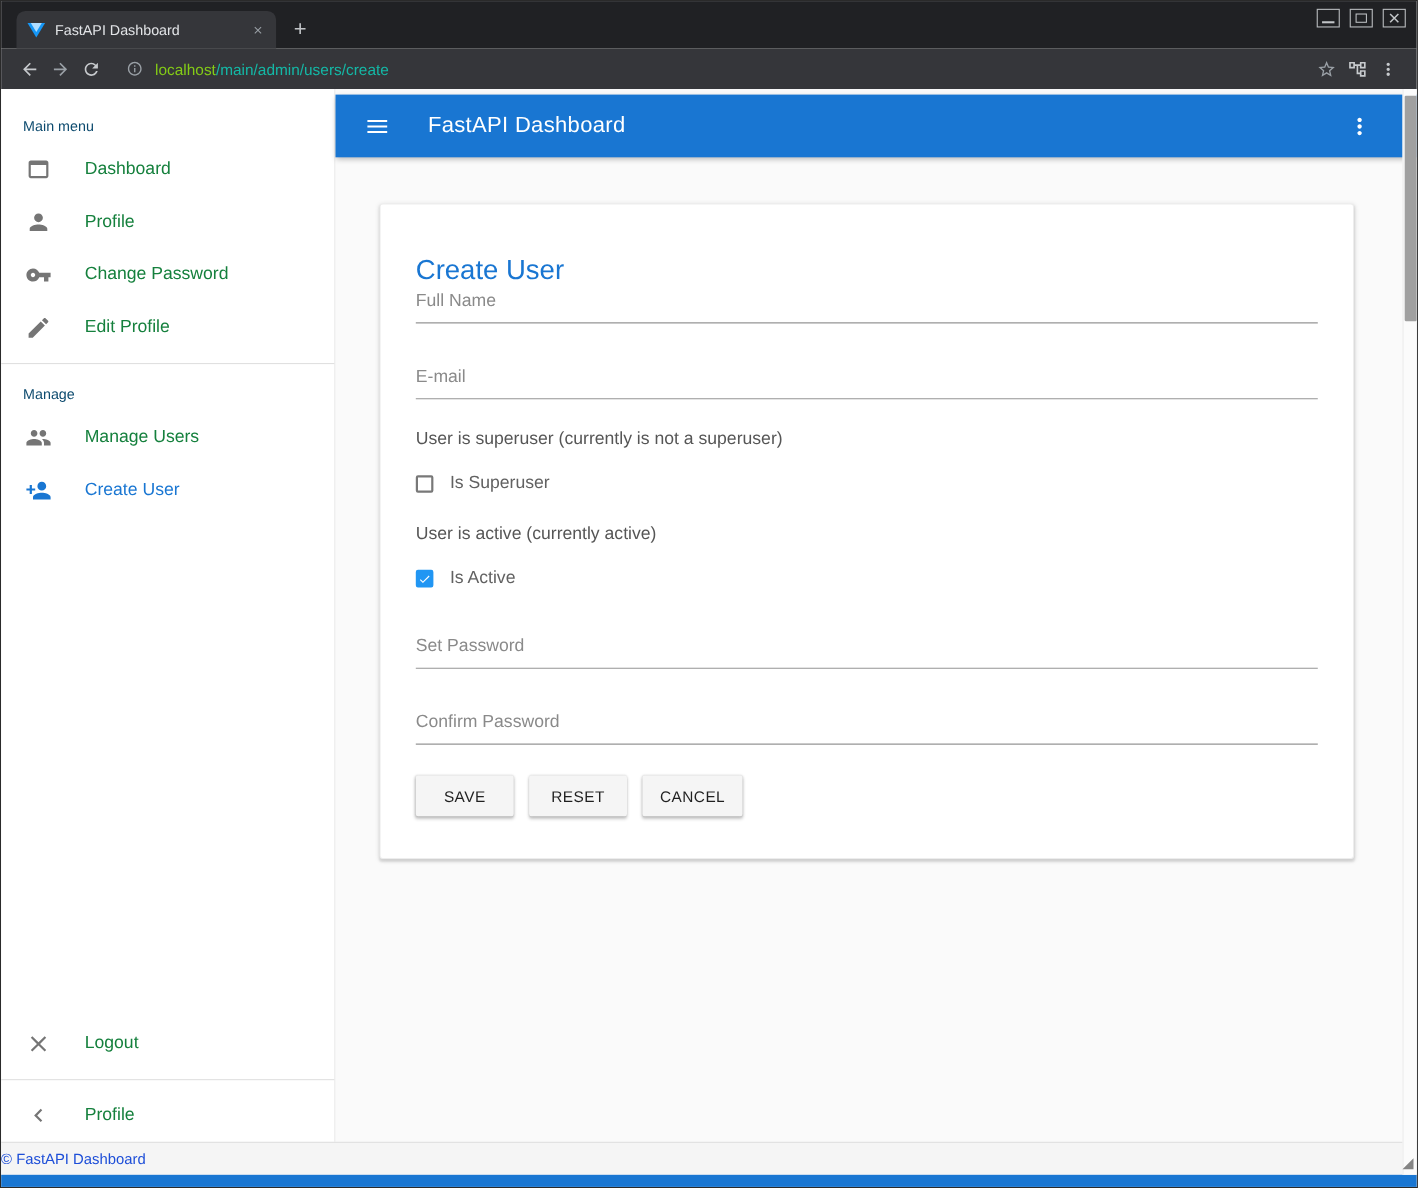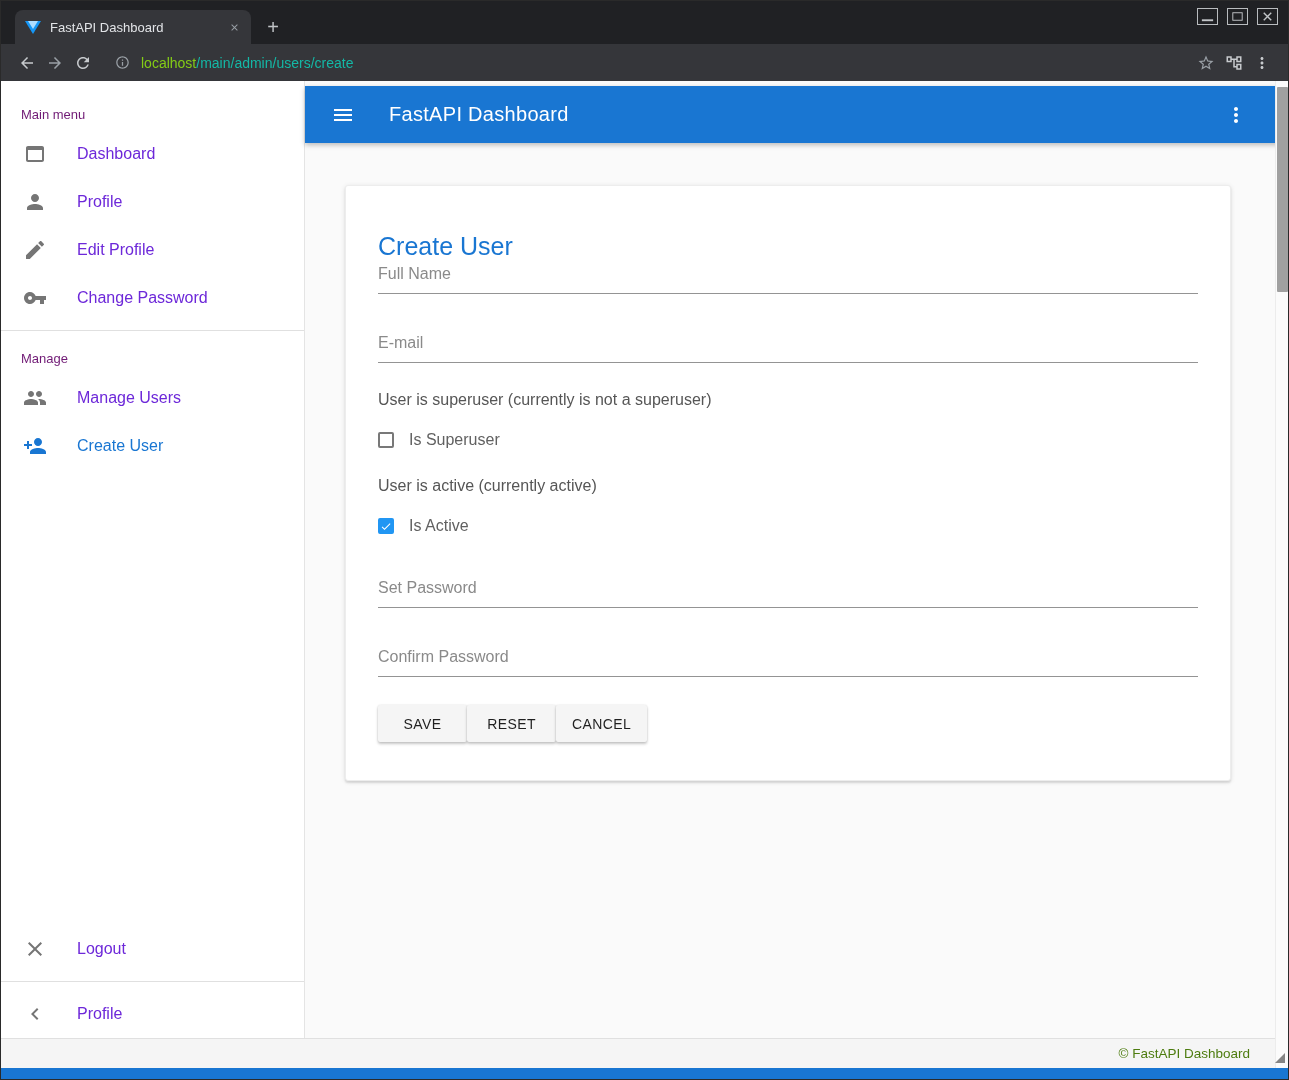--- a/index.html
+++ b/index.html
@@ -29,25 +29,25 @@
   .url { margin-left:11px; font-size:14px; white-space:nowrap; }
   .url .host { color:#84cc16; }
   .url .path { color:#14b8a6; }
 
   
   .page { flex:1; position:relative; display:flex; flex-direction:column; min-height:0; }
   .page-body { flex:1; display:flex; min-height:0; }
 
   
   .sidebar { width:304px; flex:none; background:#fff; border-right:1px solid #e4e4e4; display:flex; flex-direction:column; padding-top:14px; }
-  .side-section { font-size:13px; color:#701a75; padding:12px 18px 8px 20px; }
+  .side-section { font-size:13px; color:#0c4a6e; padding:12px 18px 8px 20px; }
   .side-item { display:flex; align-items:center; height:48px; padding-left:22px; cursor:pointer; flex:none; }
   .side-icon { width:24px; height:24px; color:#757575; margin-right:30px; flex:none; }
   .side-icon svg { width:24px; height:24px; fill:currentColor; display:block; }
-  .side-label { font-size:16px; color:#6d28d9; }
+  .side-label { font-size:16px; color:#15803d; }
   .side-item.active .side-icon, .side-item.active .side-label { color:#1976d2; }
   .side-divider { border:none; border-top:1px solid #e0e0e0; margin:8px 0; }
   .side-spacer { flex:1; }
 
   
   .main { flex:1; background:#fafafa; display:flex; flex-direction:column; padding-top:5px; min-width:0; }
   .appbar { height:57px; background:#1976d2; display:flex; align-items:center; padding:0 40px 0 26px; color:#fff; box-shadow:0 2px 5px rgba(0,0,0,.26); flex:none; }
   .appbar-icon { width:24px; height:24px; color:#fff; cursor:pointer; flex:none; }
   .appbar-icon svg { width:24px; height:24px; fill:currentColor; display:block; }
   .appbar-title { font-size:20px; font-weight:500; letter-spacing:.3px; margin-left:34px; }
@@ -64,29 +64,29 @@
   .tf-1 { } .tf-2 { margin-top:36px; } .tf-3 { margin-top:40px; } .tf-4 { margin-top:36px; }
 
   .hint { margin-top:28px; font-size:16px; color:#565656; }
   .checkbox-row { margin-top:22px; display:flex; align-items:center; gap:15px; width:max-content; cursor:pointer; }
   .checkbox { width:16px; height:16px; border:2px solid #787878; border-radius:2px; display:flex; align-items:center; justify-content:center; flex:none; }
   .checkbox svg { width:13px; height:13px; fill:#fff; display:none; }
   .checkbox.checked { background:#2196f3; border-color:#2196f3; }
   .checkbox.checked svg { display:block; }
   .checkbox-label { font-size:16px; color:#616161; }
 
-  .btn-row { margin-top:28px; display:flex; }
+  .btn-row { margin-top:28px; display:flex; gap:14px; }
   .btn { min-width:89px; height:37px; background:#f5f5f5; border:none; border-radius:2px; cursor:pointer;
          box-shadow:0 2px 3px rgba(0,0,0,.22), 0 0 2px rgba(0,0,0,.12);
          font-family:"Liberation Sans", sans-serif; font-size:14px; font-weight:500; letter-spacing:.4px;
          color:rgba(0,0,0,.87); text-transform:uppercase; padding:0 16px; }
 
   
   .page-footer { height:30px; flex:none; background:#f5f5f5; border-top:1px solid #e0e0e0; display:flex; align-items:center;
-                 justify-content:flex-end; padding-right:38px; font-size:13.5px; color:#4d7c0f; }
+                 justify-content:flex-start; padding-right:38px; font-size:13.5px; color:#1d4ed8; }
   .blue-strip { height:11px; flex:none; background:#1976d2; }
 
   
   .scrollbar { position:absolute; top:0; right:0; width:13px; bottom:11px; background:#fbfbfb; border-left:1px solid #ececec; }
   .scroll-thumb { position:absolute; top:6px; left:1px; width:11px; height:205px; background:#a0a0a0; border-radius:1px; }
   .scroll-grip { position:absolute; right:3px; bottom:16px; width:0; height:0;
                  border-left:10px solid transparent; border-bottom:10px solid #858585; }
 </style>
 </head>
 <body>
@@ -182,33 +182,33 @@
             <svg viewBox="0 0 24 24">
                 <path d="M12 12c2.21 0 4-1.79 4-4s-1.79-4-4-4-4 1.79-4 4 1.79 4 4 4zm0 2c-2.67 0-8 1.34-8 4v2h16v-2c0-2.66-5.33-4-8-4z"></path>
               </svg>
           </span>
           <span class="side-label">Profile</span>
         </div>
 
         <div class="side-item">
           <span class="side-icon">
             <svg viewBox="0 0 24 24">
+                <path d="M12.65 10C11.83 7.67 9.61 6 7 6c-3.31 0-6 2.69-6 6s2.69 6 6 6c2.61 0 4.83-1.67 5.65-4H17v4h4v-4h2v-4H12.65zM7 14c-1.1 0-2-.9-2-2s.9-2 2-2 2 .9 2 2-.9 2-2 2z"></path>
+              </svg>
+          </span>
+          <span class="side-label">Change Password</span>
+        </div>
+
+        <div class="side-item">
+          <span class="side-icon">
+            <svg viewBox="0 0 24 24">
                 <path d="M3 17.25V21h3.75L17.81 9.94l-3.75-3.75L3 17.25zM20.71 7.04c.39-.39.39-1.02 0-1.41l-2.34-2.34c-.39-.39-1.02-.39-1.41 0l-1.83 1.83 3.75 3.75 1.83-1.83z"></path>
               </svg>
           </span>
           <span class="side-label">Edit Profile</span>
-        </div>
-
-        <div class="side-item">
-          <span class="side-icon">
-            <svg viewBox="0 0 24 24">
-                <path d="M12.65 10C11.83 7.67 9.61 6 7 6c-3.31 0-6 2.69-6 6s2.69 6 6 6c2.61 0 4.83-1.67 5.65-4H17v4h4v-4h2v-4H12.65zM7 14c-1.1 0-2-.9-2-2s.9-2 2-2 2 .9 2 2-.9 2-2 2z"></path>
-              </svg>
-          </span>
-          <span class="side-label">Change Password</span>
         </div>
 
         <hr class="side-divider">
         <div class="side-section">Manage</div>
 
         <div class="side-item">
           <span class="side-icon">
             <svg viewBox="0 0 24 24">
                 <path d="M16 11c1.66 0 3-1.34 3-3s-1.34-3-3-3-3 1.34-3 3 1.34 3 3 3zm-8 0c1.66 0 3-1.34 3-3S9.66 5 8 5 5 6.34 5 8s1.34 3 3 3zm0 2c-2.33 0-7 1.17-7 3.5V19h14v-2.5c0-2.33-4.67-3.5-7-3.5zm8 0c-.29 0-.62.02-.97.05 1.16.84 1.97 1.97 1.97 3.45V19h6v-2.5c0-2.33-4.67-3.5-7-3.5z"></path>
               </svg>

